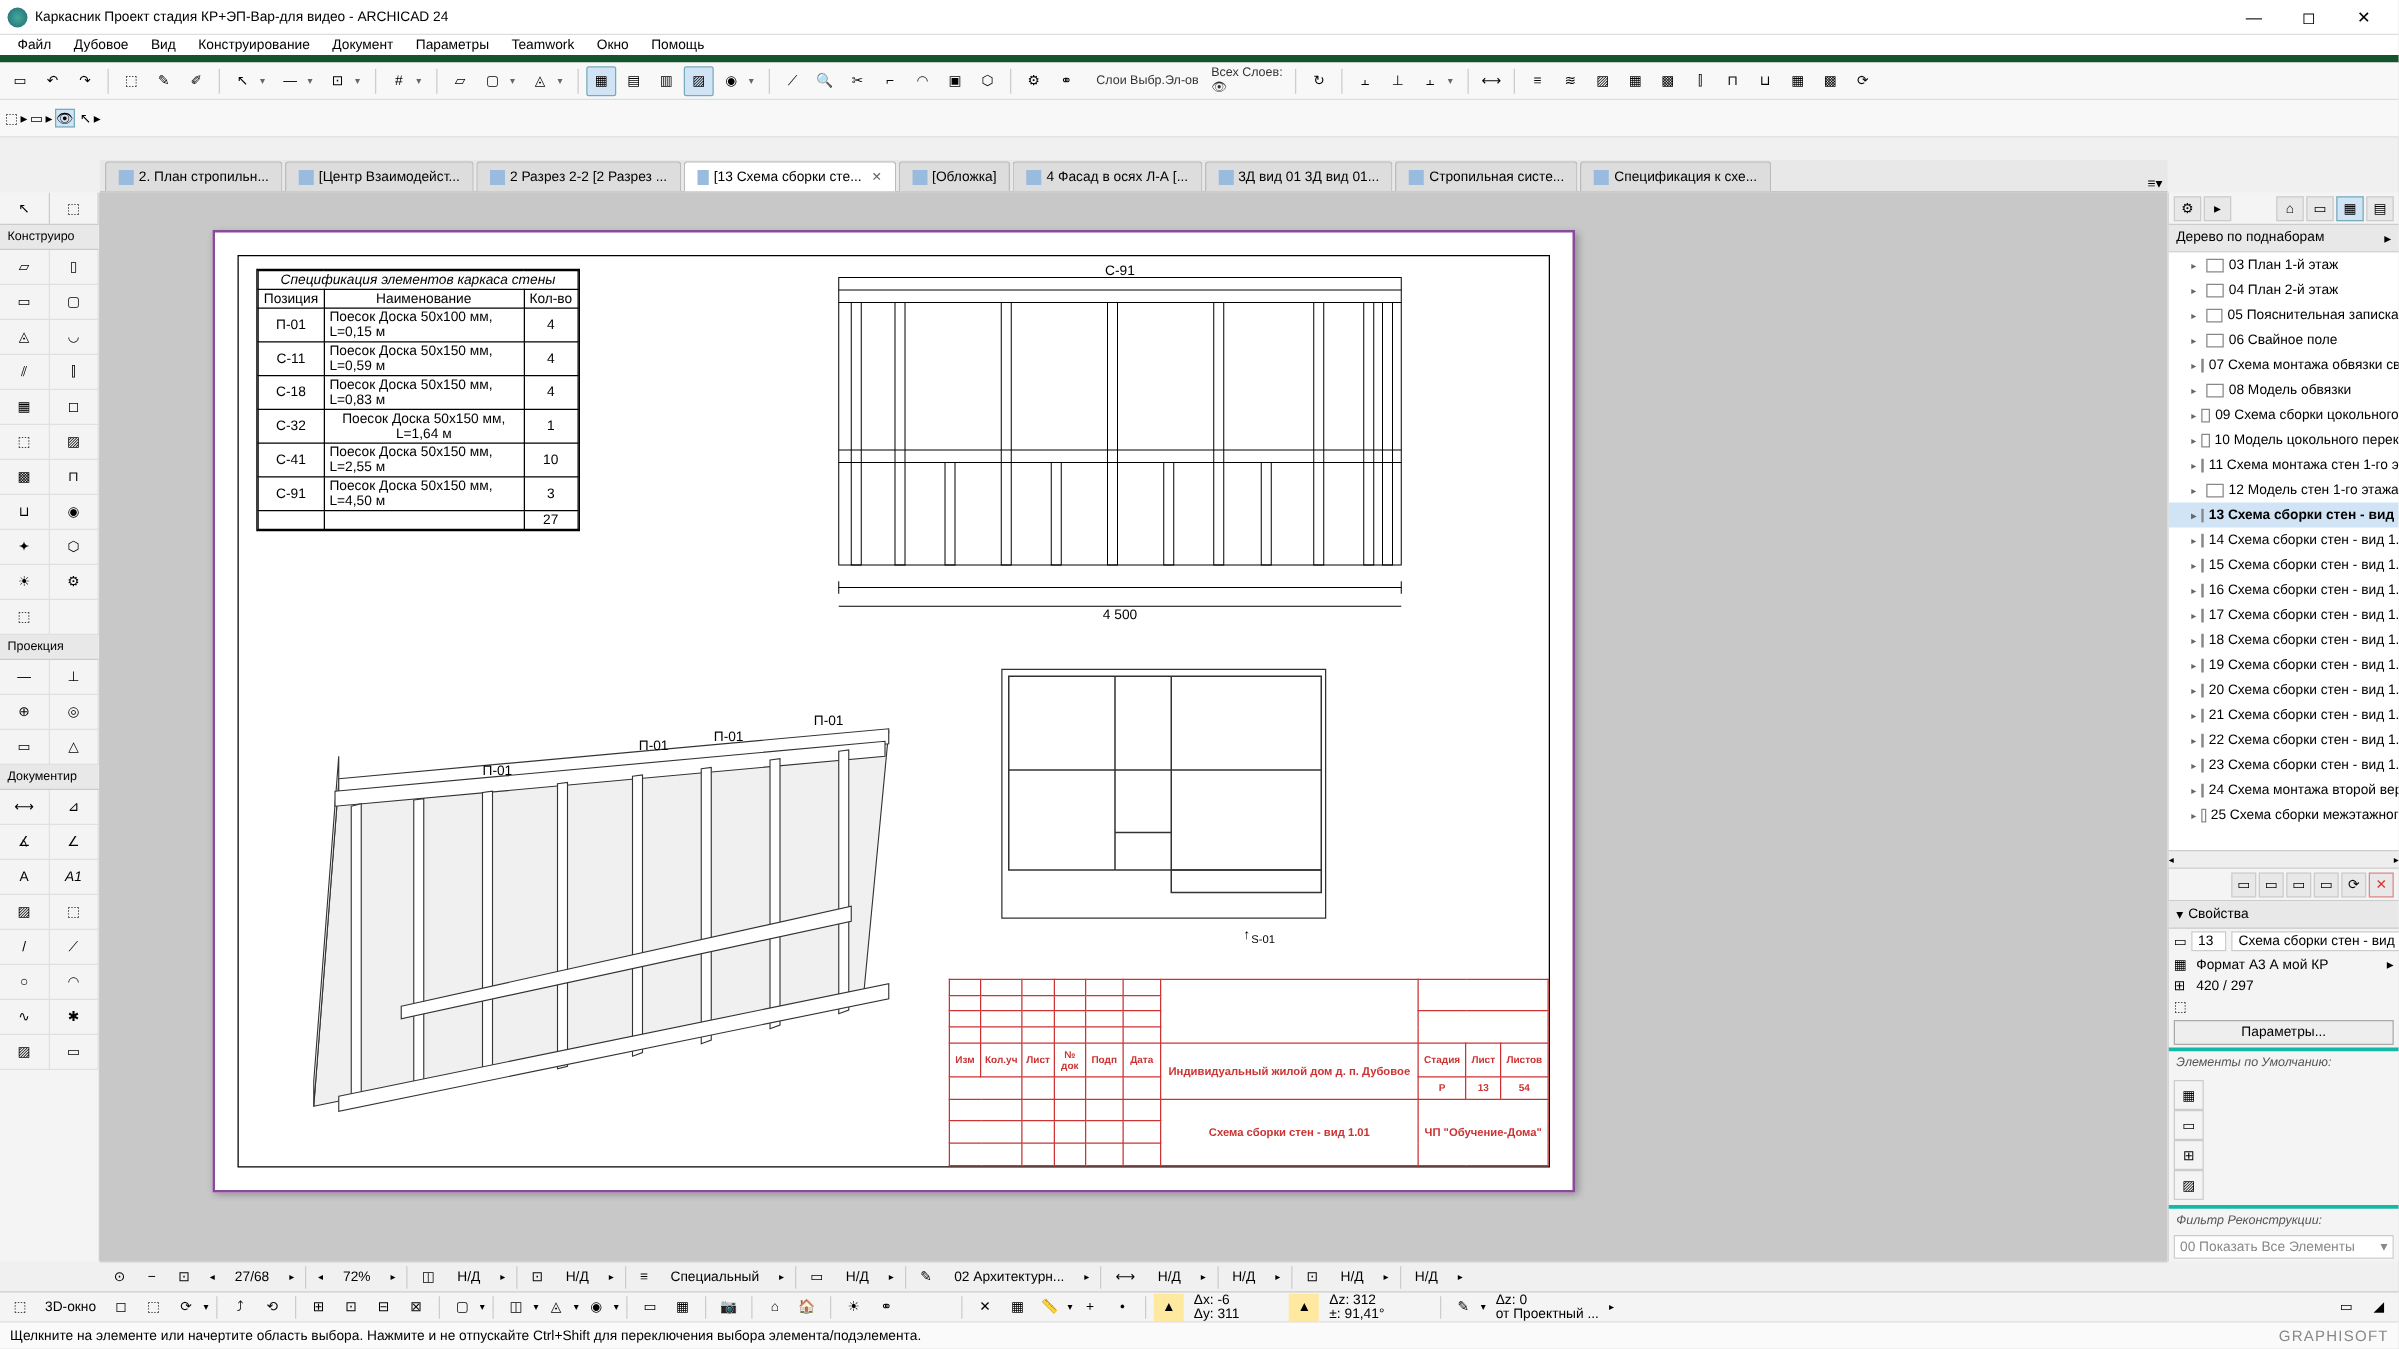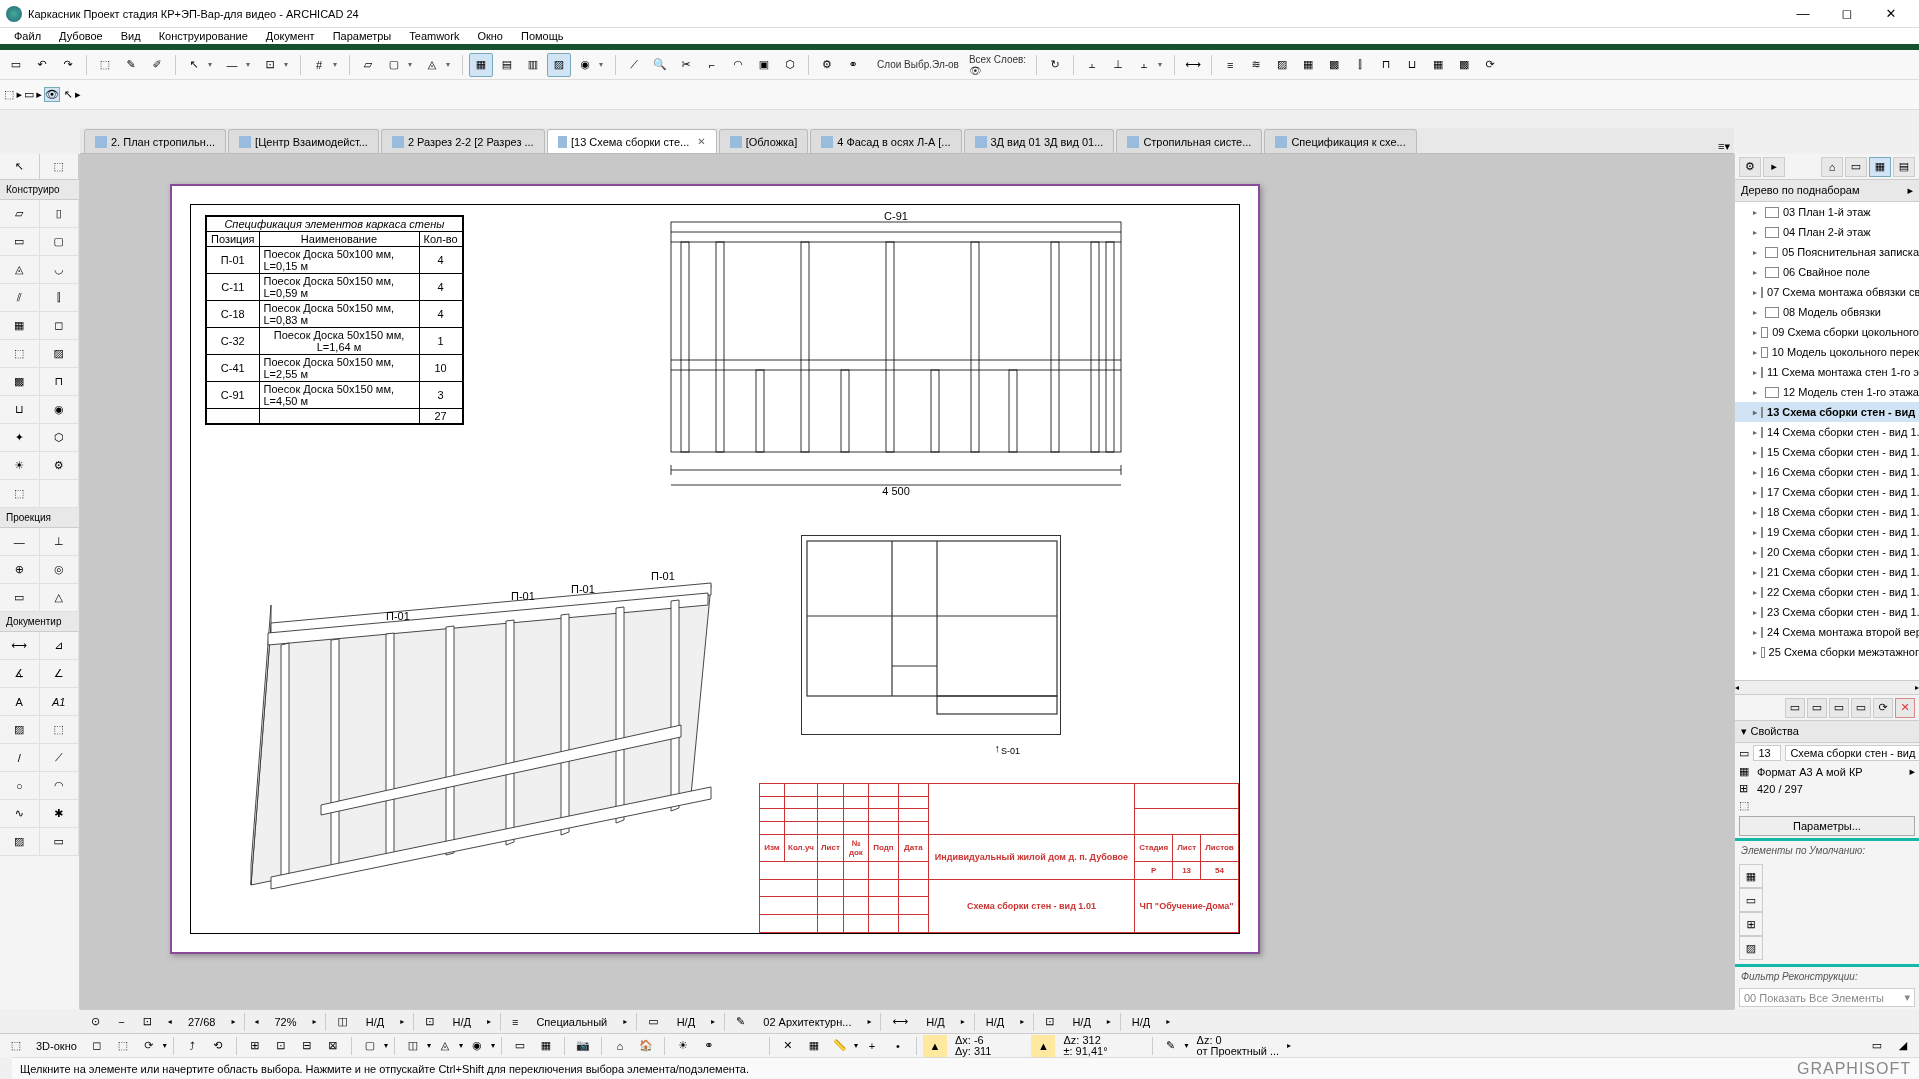--- a/index.html
+++ b/index.html
@@ -95,22 +95,22 @@
 .viewbar { position: absolute; bottom: 46px; left: 80px; right: 185px; height: 24px; background: #f0f0f0; border-top: 1px solid #ccc; display: flex; align-items: center; padding: 0 4px; gap: 4px; }
 .viewbar .vb { height: 20px; padding: 0 6px; display: flex; align-items: center; border: 1px solid transparent; }
 .viewbar .vb.arrow { width: 14px; padding: 0; justify-content: center; font-size: 8px; }
 .viewbar .sep { width: 1px; height: 18px; background: #ccc; }
 
 .bottombar { position: absolute; bottom: 22px; left: 0; right: 0; height: 24px; background: #f4f4f4; border-top: 1px solid #ccc; display: flex; align-items: center; padding: 0 4px; gap: 2px; }
 .bottombar .bb { width: 24px; height: 22px; display: flex; align-items: center; justify-content: center; }
 .bottombar .sep { width: 1px; height: 18px; background: #ccc; margin: 0 4px; }
 .bottombar .coord { font-size: 10px; line-height: 11px; padding: 0 6px; }
 
-.statusbar { position: absolute; bottom: 0; left: 12px; right: 0; height: 22px; background: #fafafa; border-top: 1px solid #ddd; display: flex; align-items: center; padding: 0 8px; }
-.statusbar .brand { margin-left: auto; color: #888; font-size: 16px; letter-spacing: 1px; }
+.statusbar { position: absolute; bottom: 0; left: 0; right: 0; height: 22px; background: #fafafa; border-top: 1px solid #ddd; display: flex; align-items: center; padding: 0 8px; }
+.statusbar .brand { margin-left: auto; color: #888; font-size: 12px; letter-spacing: 1px; }
 
 svg { display: block; }
 </style>
 </head>
 <body>
 
 <div class="titlebar">
   <div class="app-icon"></div>
   <div class="title">Каркасник Проект стадия КР+ЭП-Вар-для видео - ARCHICAD 24</div>
   <div class="win-btn">—</div>

